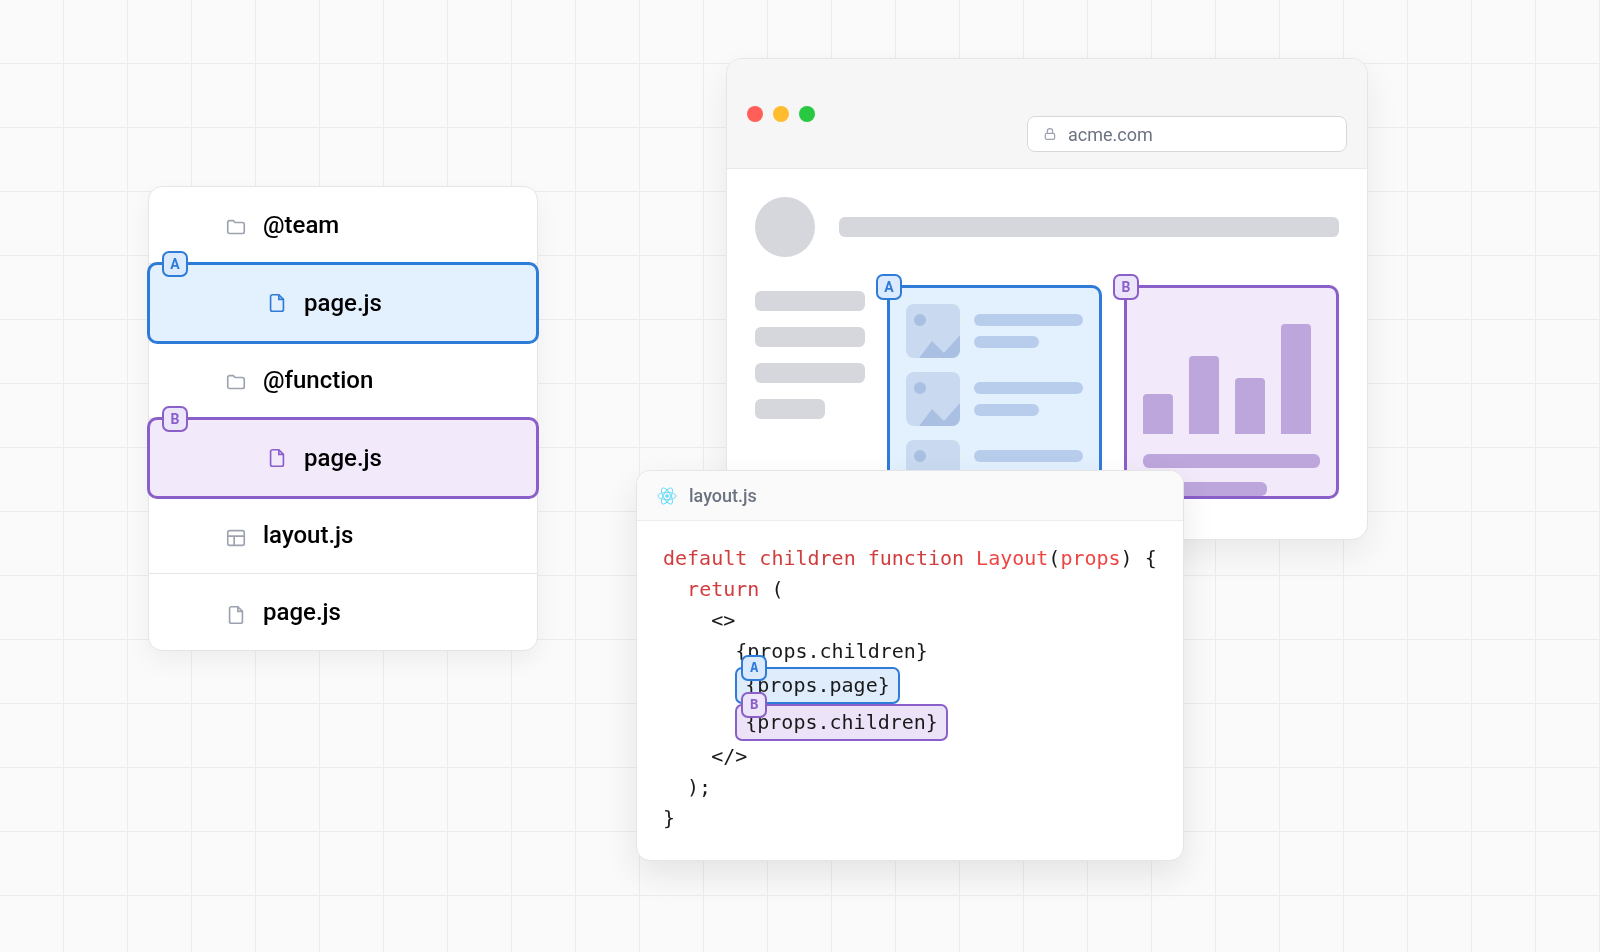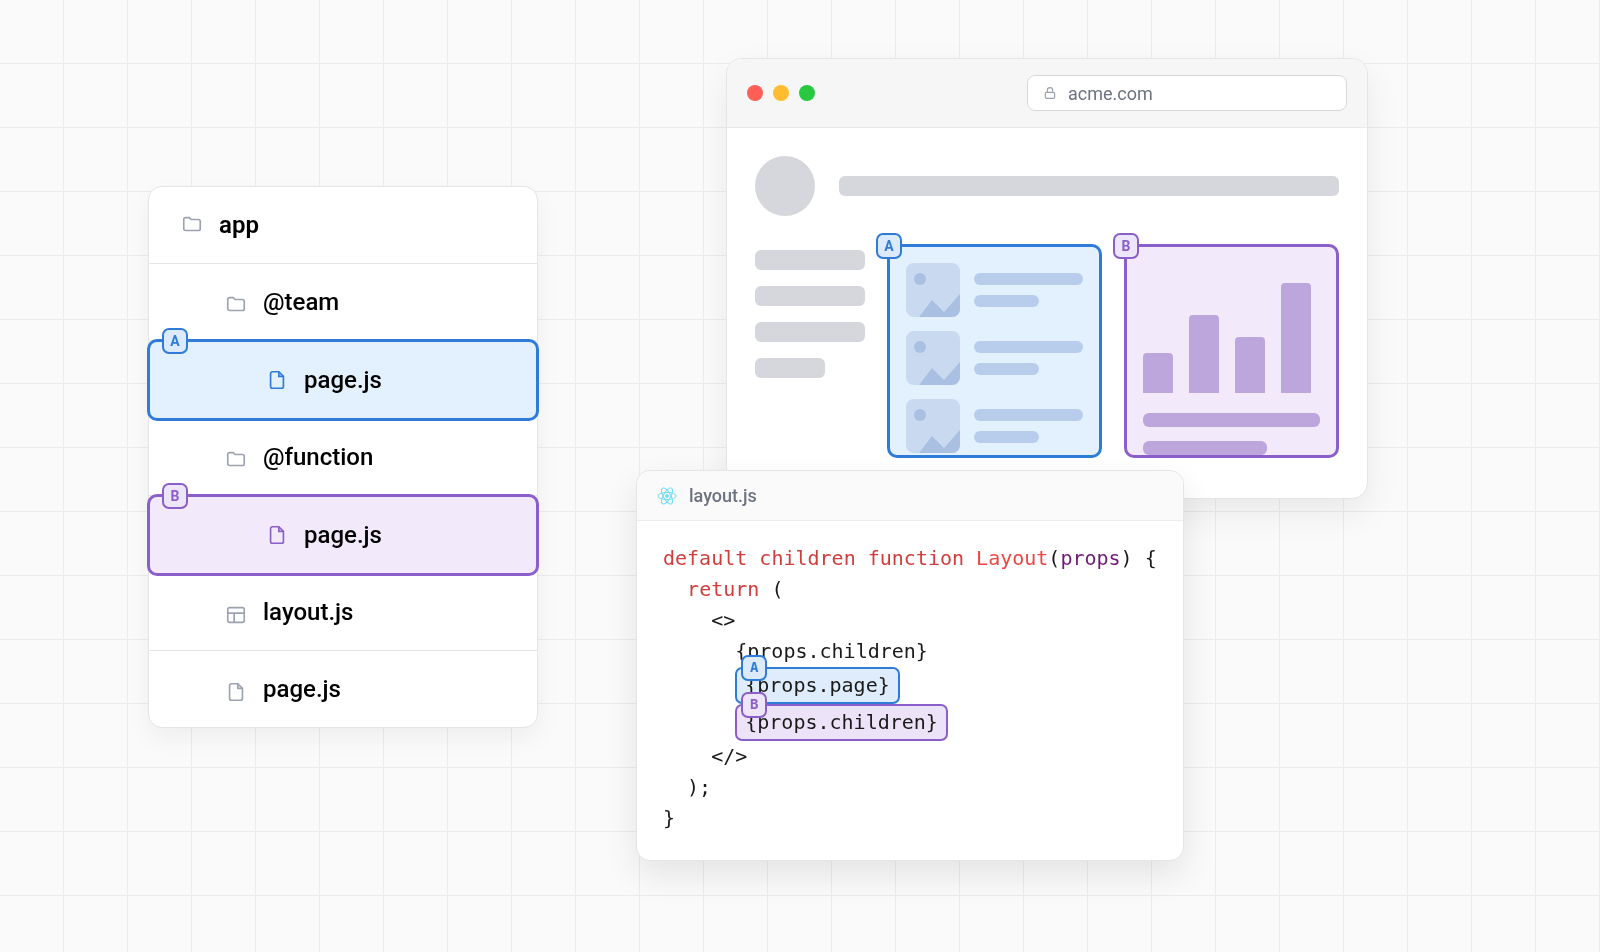--- a/index.html
+++ b/index.html
@@ -97,20 +97,21 @@
     margin-left: auto;
     width: 320px;
     height: 36px;
     border: 1px solid #d8d8db;
     border-radius: 8px;
     background: #fff;
     display:flex; align-items:center; gap:10px;
     padding: 0 14px;
     font-size: 18px;
     color:#6b7280;
+    margin-top:41px;
   }
   .browser .content { display:flex; gap:22px; padding:28px 28px 40px; }
   .skel-bar { background:#d5d7dc; border-radius:6px; }
 
   .skel-avatar{ width:60px; height:60px; border-radius:50%; background:#d5d7dc;}
   .skel-title{ height:20px; width:500px;}
   .skel-nav{ width:110px; display:flex; flex-direction:column; gap:16px; margin-top:6px;}
   .skel-nav .skel-bar{ height:20px; width:110px; }
   .skel-nav .skel-bar:nth-child(4){ width:70px;}
 
@@ -160,41 +161,35 @@
   .react-logo{ width:20px; height:20px; }
   .code pre{
     font-family: ui-monospace, SFMono-Regular, Menlo, Consolas, monospace;
     font-size:20px; line-height:1.55;
     padding:22px 26px 26px;
     white-space:pre;
     color:#1a1a1a;
   }
   .kw{ color:#d13c3c; }
   .fn{ color:#ef4444; }
-  .arg{ color:#701a75;margin-top:34px; }
+  .arg{ color:#ef4444;margin-top:34px; }
   .inlinebox{
     display:inline-block;
     padding:1px 8px;
     border-radius:7px;
     position:relative;
   }
   .inlinebox.a{ background:#deecfb; border:2px solid #2f7cd8;}
   .inlinebox.b{ background:#ede3f9; border:2px solid #8a5fc9;}
   .inlinebox .tag{ left:4px; top:-14px; }
 </style>
 </head>
 <body>
 
 <div class="filetree">
-  <div class="row">
-    <svg class="ic" viewBox="0 0 24 24">
-        <path d="M3 6a2 2 0 0 1 2-2h4l2 2h8a2 2 0 0 1 2 2v8a2 2 0 0 1-2 2H5a2 2 0 0 1-2-2V6z"></path>
-      </svg>
-    <span>app</span>
-  </div>
   <div class="row depth-1">
     <svg class="ic" viewBox="0 0 24 24">
         <path d="M3 6a2 2 0 0 1 2-2h4l2 2h8a2 2 0 0 1 2 2v8a2 2 0 0 1-2 2H5a2 2 0 0 1-2-2V6z"></path>
       </svg>
     <span>@team</span>
   </div>
   <div class="row depth-2 highlight-a">
     <span class="tag tag-a">A</span>
     <svg class="ic" viewBox="0 0 24 24" style="stroke:#2f7cd8;">
         <path d="M14 3H7a2 2 0 0 0-2 2v14a2 2 0 0 0 2 2h10a2 2 0 0 0 2-2V8l-5-5z"></path>

